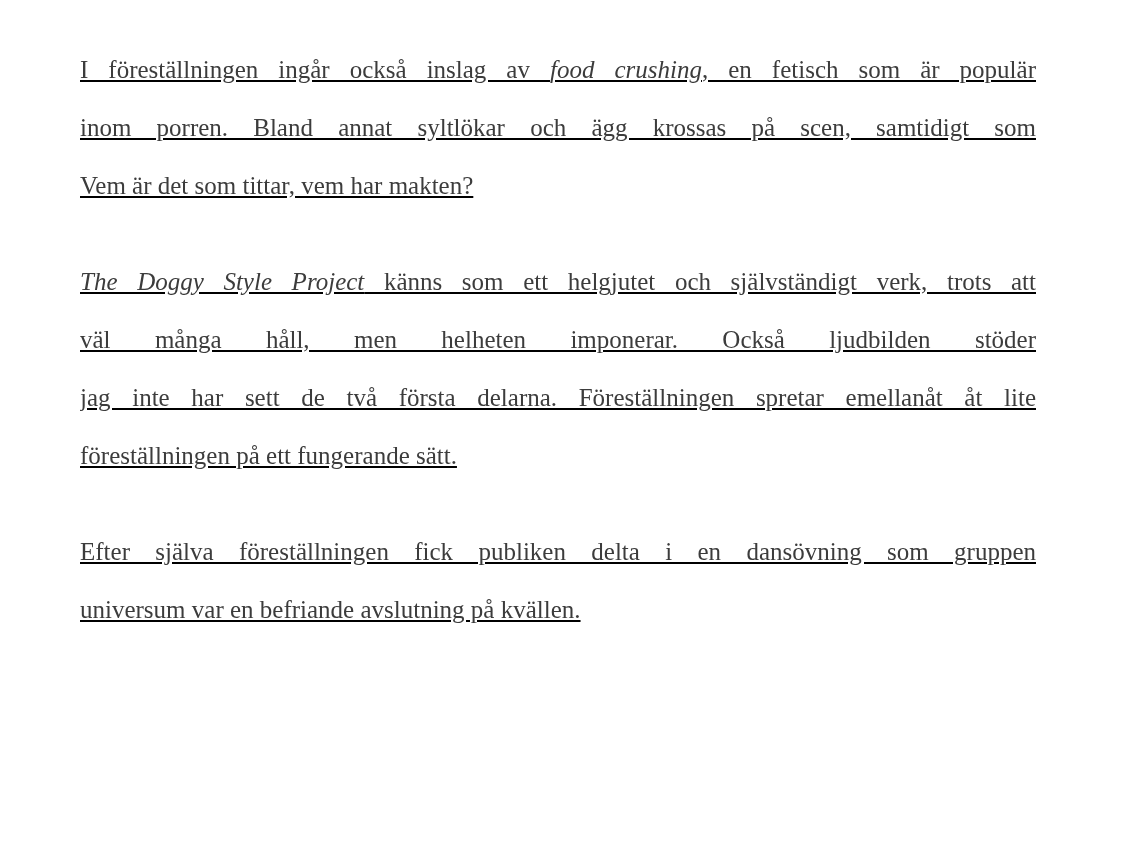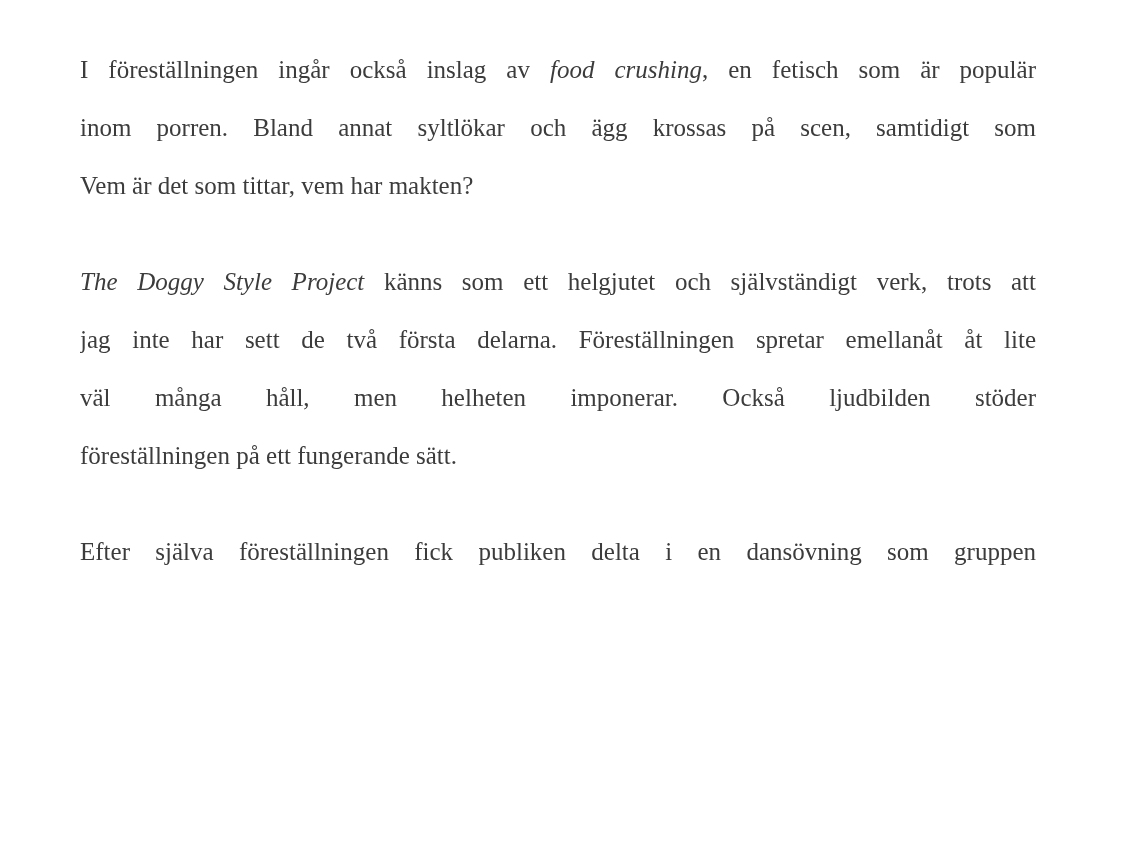--- a/index.html
+++ b/index.html
@@ -14,20 +14,21 @@
   }
   .page {
     box-sizing: border-box;
     width: 1132px;
     height: 866px;
     padding: 41px 92px 0 80px;
     background: var(--bg, #ffffff);
   }
   .paragraph {
     margin: 0 4px 38px 0;
+    text-decoration: underline;
   }
   .text-line {
     height: 58px;
     line-height: 58px;
     font-family: "Liberation Serif", "DejaVu Serif", serif;
     font-size: 25px;
     color: var(--fg, #3c3c3c);
     text-align: justify;
     text-align-last: justify;
     overflow: hidden;
@@ -44,21 +45,22 @@
 
 <div class="page">
   <div>
       <div class="paragraph">
         <div class="text-line"><span class="text-segment">I föreställningen ingår också inslag av </span><em class="text-segment">food crushing</em><span class="text-segment">, en fetisch som är populär</span></div>
         <div class="text-line"><span class="text-segment">inom porren. Bland annat syltlökar och ägg krossas på scen, samtidigt som</span></div>
         <div class="text-line last-line"><span class="text-segment">Vem är det som tittar, vem har makten?</span></div>
       </div>
       <div class="paragraph">
         <div class="text-line"><em class="text-segment">The Doggy Style Project</em><span class="text-segment"> känns som ett helgjutet och självständigt verk, trots att</span></div>
+        <div class="text-line"><span class="text-segment">väl många håll, men helheten imponerar. Också ljudbilden stöder</span></div>
         <div class="text-line"><span class="text-segment">jag inte har sett de två första delarna. Föreställningen spretar emellanåt åt lite</span></div>
-        <div class="text-line"><span class="text-segment">väl många håll, men helheten imponerar. Också ljudbilden stöder</span></div>
         <div class="text-line last-line"><span class="text-segment">föreställningen på ett fungerande sätt.</span></div>
       </div>
       <div class="paragraph">
         <div class="text-line"><span class="text-segment">Efter själva föreställningen fick publiken delta i en dansövning som gruppen</span></div>
+        <div class="text-line last-line"><span class="text-segment">universum var en befriande avslutning på kvällen.</span></div>
       </div>
     </div>
 </div>
 
 </body></html>

